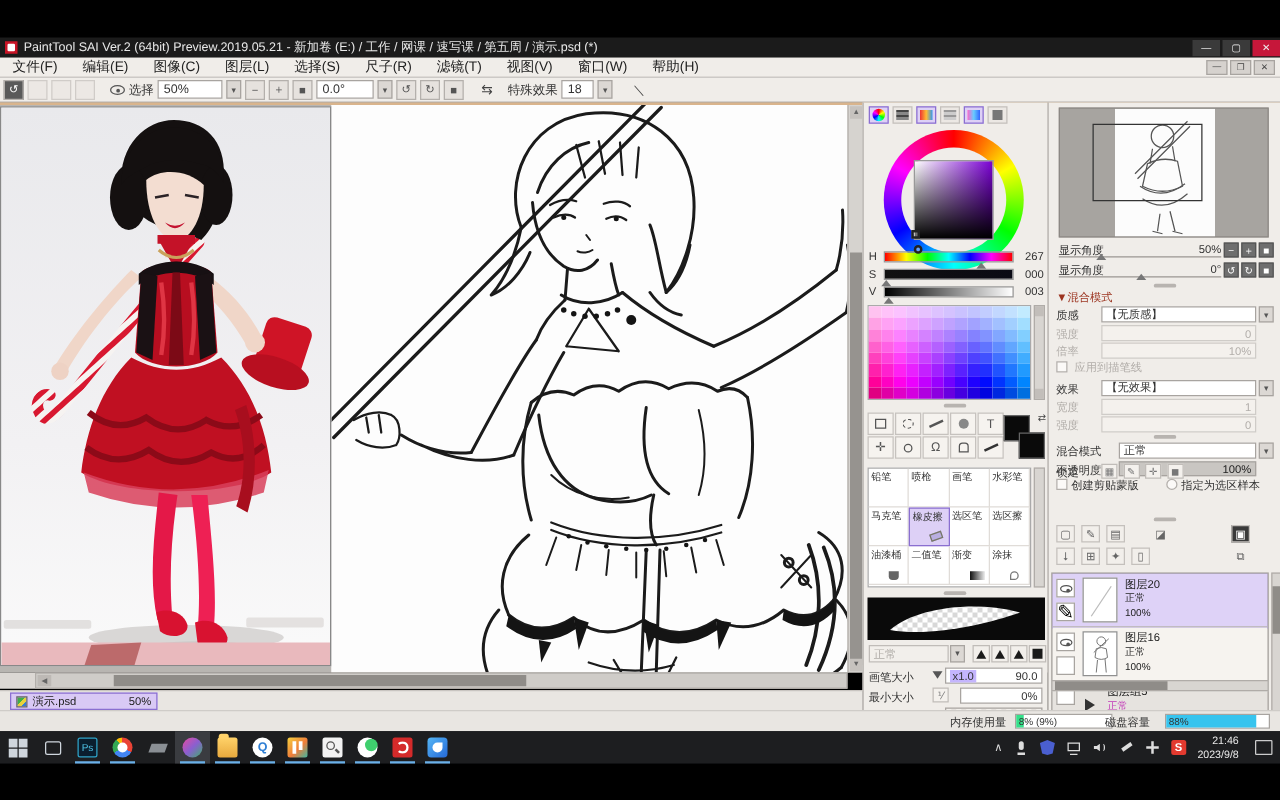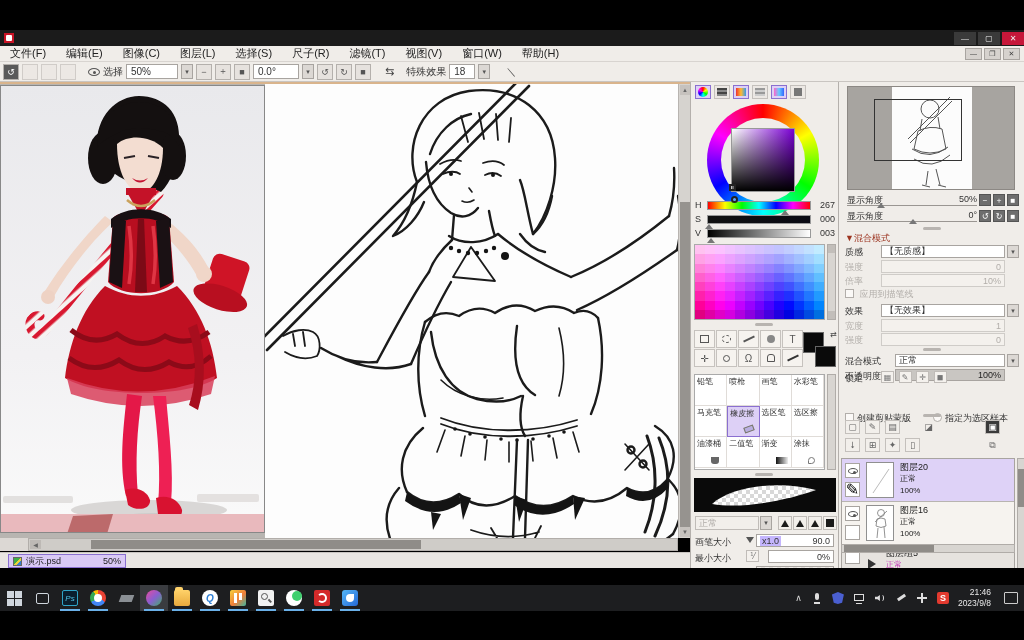--- a/index.html
+++ b/index.html
@@ -153,21 +153,21 @@
   .grp .ltext .m { color:#c238b8; }
   .ltext .o { font-size:8px; }
   .ltri { position:absolute; left:26px; top:14px; width:0; height:0; border-top:5px solid transparent; border-bottom:5px solid transparent; border-left:8px solid #333; }
   .lsb { position:absolute; left:178px; top:346px; width:9px; height:114px; background:#d8d5d1; border:1px solid #b0aca8; }
   .lsb .th { position:absolute; left:0; top:10px; width:7px; height:38px; background:#8f8c88; }
   .lhsb { position:absolute; left:2px; top:462px; width:174px; height:9px; background:#d8d5d1; border:1px solid #b0aca8; }
   .lhsb .th { position:absolute; left:2px; top:0; width:90px; height:7px; background:#8f8c88; }
 
   
   .taskbar { left:0; top:585px; width:1024px; height:26px; background:#1d1e20; display:flex; align-items:center; }
-  .tk { width:28px; height:26px; display:flex; align-items:center; justify-content:center; position:relative;font-style:italic; }
+  .tk { width:28px; height:26px; display:flex; align-items:center; justify-content:center; position:relative; }
   .tk.open:after { content:""; position:absolute; left:4px; bottom:0; width:20px; height:2px; background:#6ab0e8; }
   .tk.active { background:#3a3c40; }
   .tkico { width:16px; height:16px; border-radius:2px; position:relative; }
   .win4 { display:grid; grid-template-columns:7px 7px; grid-template-rows:7px 7px; gap:1px; }
   .win4 i { background:#cfd6dd; }
   .tray { margin-left:auto; display:flex; align-items:center; gap:9px; padding-right:6px; color:#ddd; }
   .trayico { width:12px; height:12px; position:relative; }
   .clock { text-align:right; font-size:8.5px; color:#e8e8e8; line-height:1.3; }
   .notif { width:14px; height:12px; border:1px solid #ccc; border-radius:1px; margin-left:4px; }
 
@@ -177,20 +177,21 @@
 </style>
 </head>
 <body>
 
 <div id="stage">
 
   <div class="abs blackbar-top"></div>
 
   <div class="abs titlebar">
     <span class="app-ico"></span>
+    <span>PaintTool SAI Ver.2 (64bit) Preview.2019.05.21 - 新加卷 (E:) / 工作 / 网课 / 速写课 / 第五周 / 演示.psd (*)</span>
     <span class="wctl">
       <span class="wbtn">—</span>
       <span class="wbtn">▢</span>
       <span class="wbtn close">✕</span>
     </span>
   </div>
 
   <div class="abs menubar">
     <span class="mi">文件(F)</span>
     <span class="mi">编辑(E)</span>
@@ -749,21 +750,21 @@
     </div>
     <div class="erow" style="top:289px">
       <span class="lbl">锁定</span>
       <span style="position:absolute;left:36px;top:0">
         <span class="lockico">▦</span>
         <span class="lockico">✎</span>
         <span class="lockico">✛</span>
         <span class="lockico">◼</span>
       </span>
     </div>
-    <div class="erow" style="top:330px">
+    <div class="erow" style="top:300px">
       <span><span class="chk"></span><span>创建剪贴蒙版</span></span>
       <span style="position:absolute;left:88px"><span class="rad"></span><span>指定为选区样本</span></span>
     </div>
     <span class="grip" style="left:84px;top:332px"></span>
 
     <div class="ltool" style="top:338px">
       <span class="lt">▢</span>
       <span class="lt">✎</span>
       <span class="lt">▤</span>
       <span class="lt" style="margin-left:16px;border-color:transparent;background:transparent">◪</span>
@@ -829,20 +830,32 @@
       </div>
   </div>
 
   <div class="abs tabbar">
     <span class="doctab">
       <span class="fico"></span>
       <span>演示.psd</span>
       <span class="zoom">50%</span>
     </span>
   </div>
+  <div class="abs statusbar">
+    <span style="position:absolute;left:760px;top:3px">内存使用量</span>
+    <span class="membar">
+      <span class="fill"></span>
+        <span>8% (9%)</span>
+      </span>
+    <span style="position:absolute;left:884px;top:3px">磁盘容量</span>
+    <span class="diskbar">
+      <span class="fill"></span>
+        <span>88%</span>
+      </span>
+  </div>
 
   <div class="abs taskbar">
     <span class="tk">
         <span class="win4">
           <i></i>
           <i></i>
           <i></i>
           <i></i>
         </span>
       </span>

